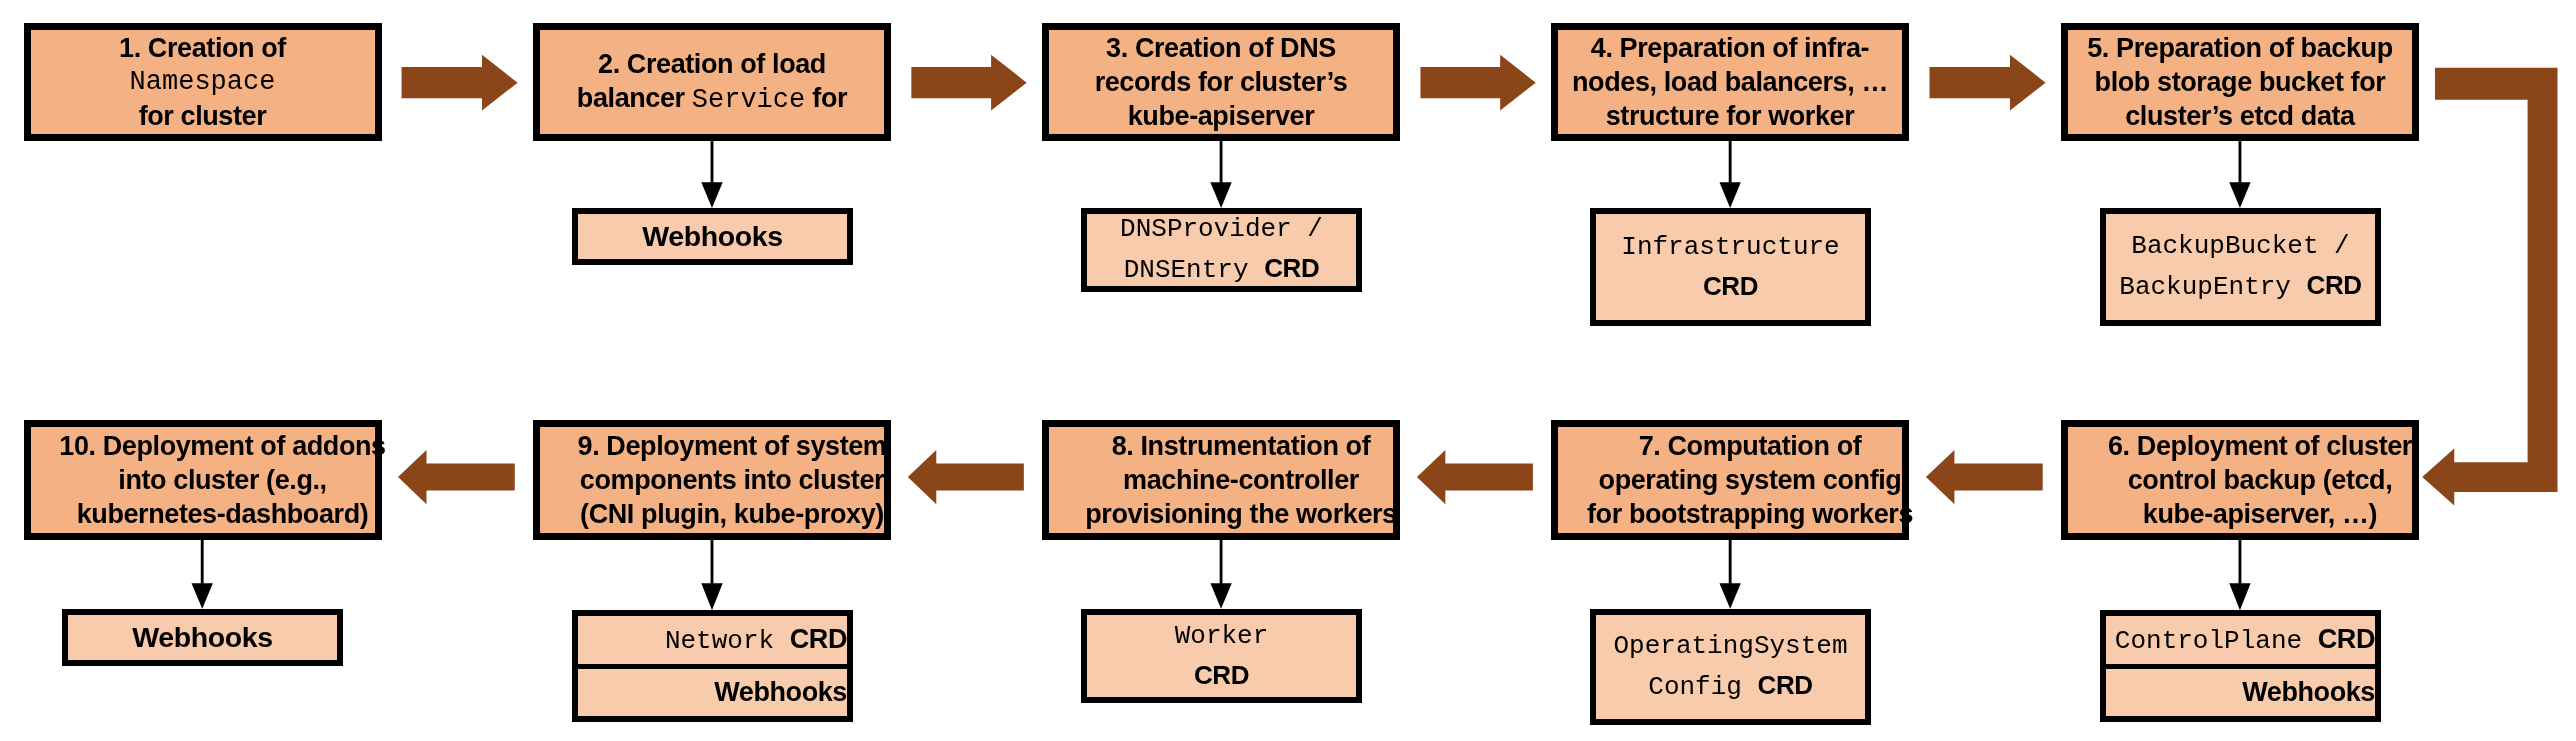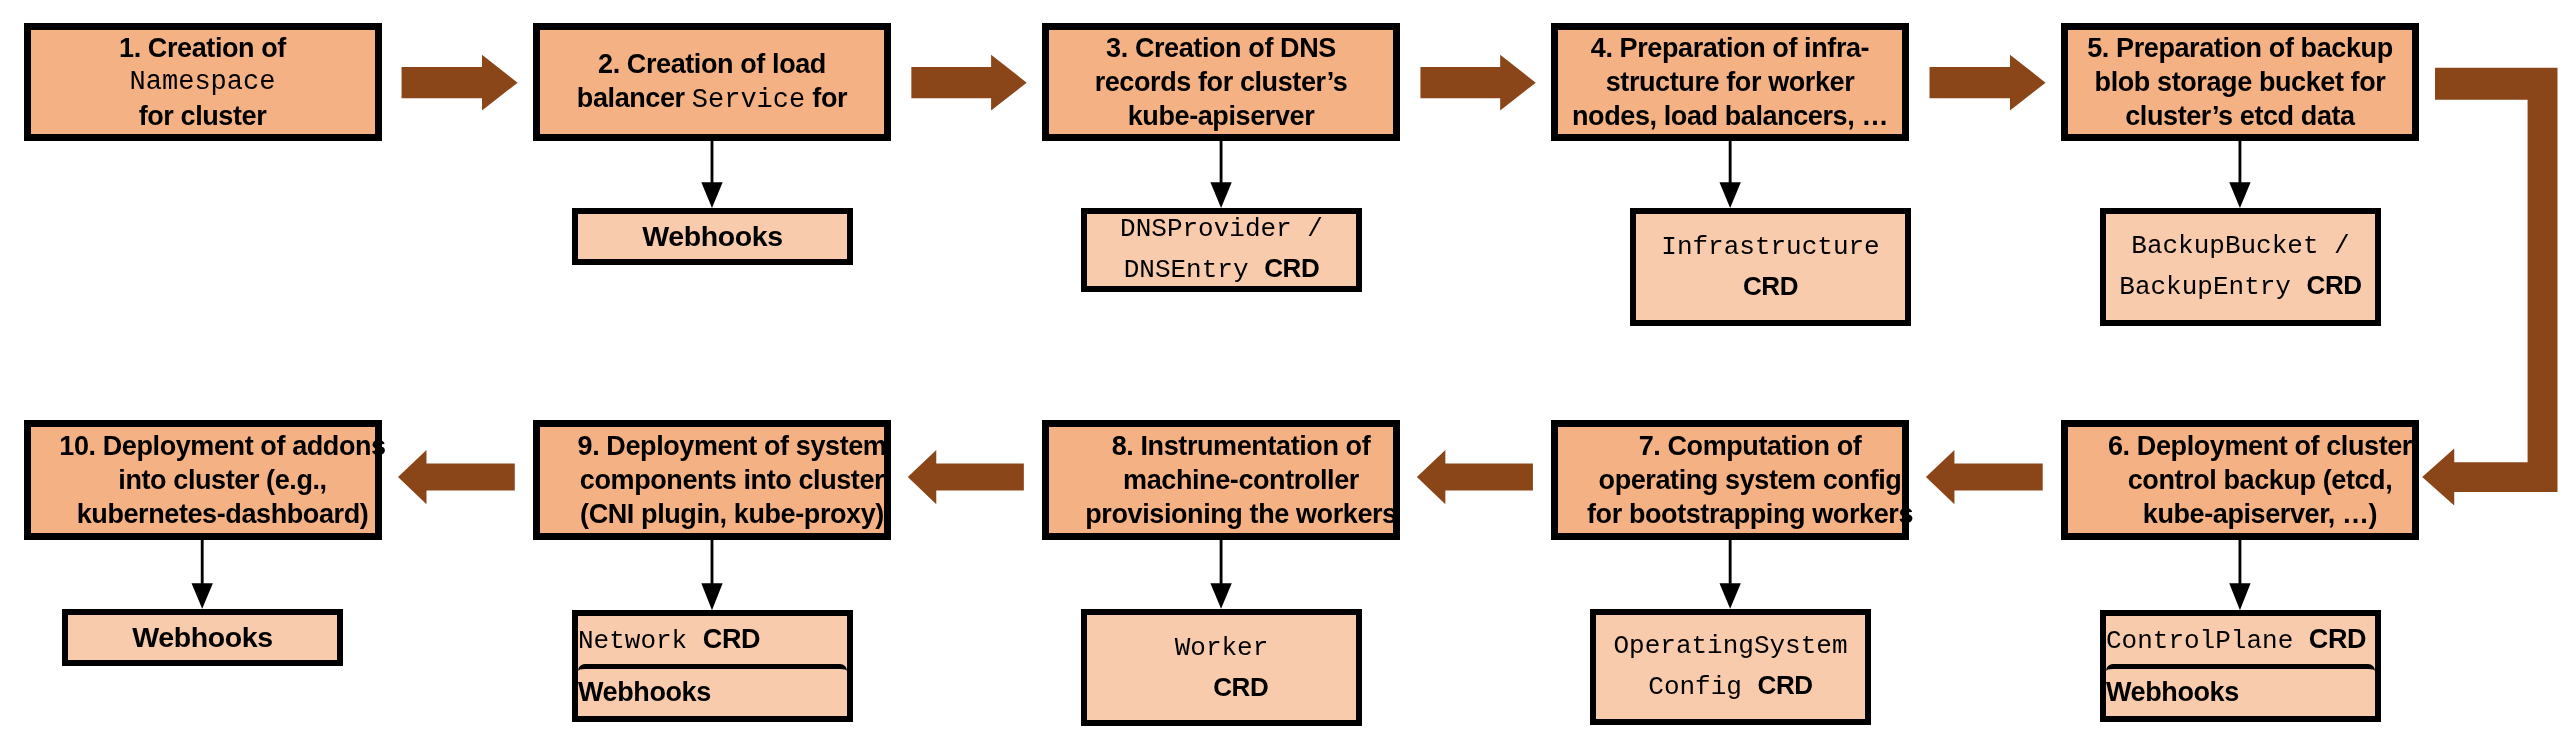--- a/index.html
+++ b/index.html
@@ -36,36 +36,36 @@
   }
   .title div{white-space:nowrap;}
   .step .txt{font:700 27px/34px "Liberation Sans",sans-serif;letter-spacing:-0.4px;}
   .step .code{font:400 27px/34px "Liberation Mono",monospace;}
   .child .txt{font:700 26px/39px "Liberation Sans",sans-serif;letter-spacing:-0.4px;}
   .child .code{font:400 26px/39px "Liberation Mono",monospace;}
   .ch-web .txt{font-size:28.5px;line-height:43px;}
 
   .pos-web2{left:572px;top:208px;height:57px;}
   .pos-dns{left:1081px;top:208px;height:84px;}
-  .pos-infra{left:1590px;top:208px;height:118px;margin-left:40px;}
+  .pos-infra{left:1590px;top:208px;height:118px;}
   .pos-backup{left:2100px;top:208px;height:118px;}
   .pos-web10{left:62px;top:609px;height:57px;}
-  .pos-worker{left:1081px;top:609px;height:117px;text-align:right;}
+  .pos-worker{left:1081px;top:609px;height:94px;}
   .pos-osc{left:1590px;top:609px;height:116px;}
 
   .stack{
     position:absolute;width:281px;top:610px;height:112px;
     background:var(--child-fill);
     border:6.4px solid var(--border);
     display:flex;flex-direction:column;
     text-align:center;color:var(--text);
   }
   .pos-stack9{left:572px;}
   .pos-stack6{left:2100px;}
-  .stack .cell{flex:1;display:flex;align-items:center;justify-content:flex-start;border-radius:7px;}
+  .stack .cell{flex:1;display:flex;align-items:center;justify-content:flex-end;}
   .stack .cell + .cell{border-top:5px solid var(--border);}
   .stack .txt{font:700 27px/34px "Liberation Sans",sans-serif;letter-spacing:-0.4px;}
   .stack .code{font:400 26px/34px "Liberation Mono",monospace;}
 </style>
 </head>
 <body>
 
 <div class="canvas">
 
   <svg class="arrow-layer" viewBox="0 0 3618 1042" xmlns="http://www.w3.org/2000/svg">
@@ -119,22 +119,22 @@
   <div class="box step c3">
     <div class="title">
         <div><span class="txt">3. Creation of DNS</span></div>
         <div><span class="txt">records for cluster’s</span></div>
         <div><span class="txt">kube-apiserver</span></div>
       </div>
   </div>
   <div class="box step c4">
     <div class="title">
         <div><span class="txt">4. Preparation of infra-</span></div>
+        <div><span class="txt">nodes, load balancers, …</span></div>
         <div><span class="txt">structure for worker</span></div>
-        <div><span class="txt">nodes, load balancers, …</span></div>
       </div>
   </div>
   <div class="box step c5">
     <div class="title">
         <div><span class="txt">5. Preparation of backup</span></div>
         <div><span class="txt">blob storage bucket for</span></div>
         <div><span class="txt">cluster’s etcd data</span></div>
       </div>
   </div>
 

